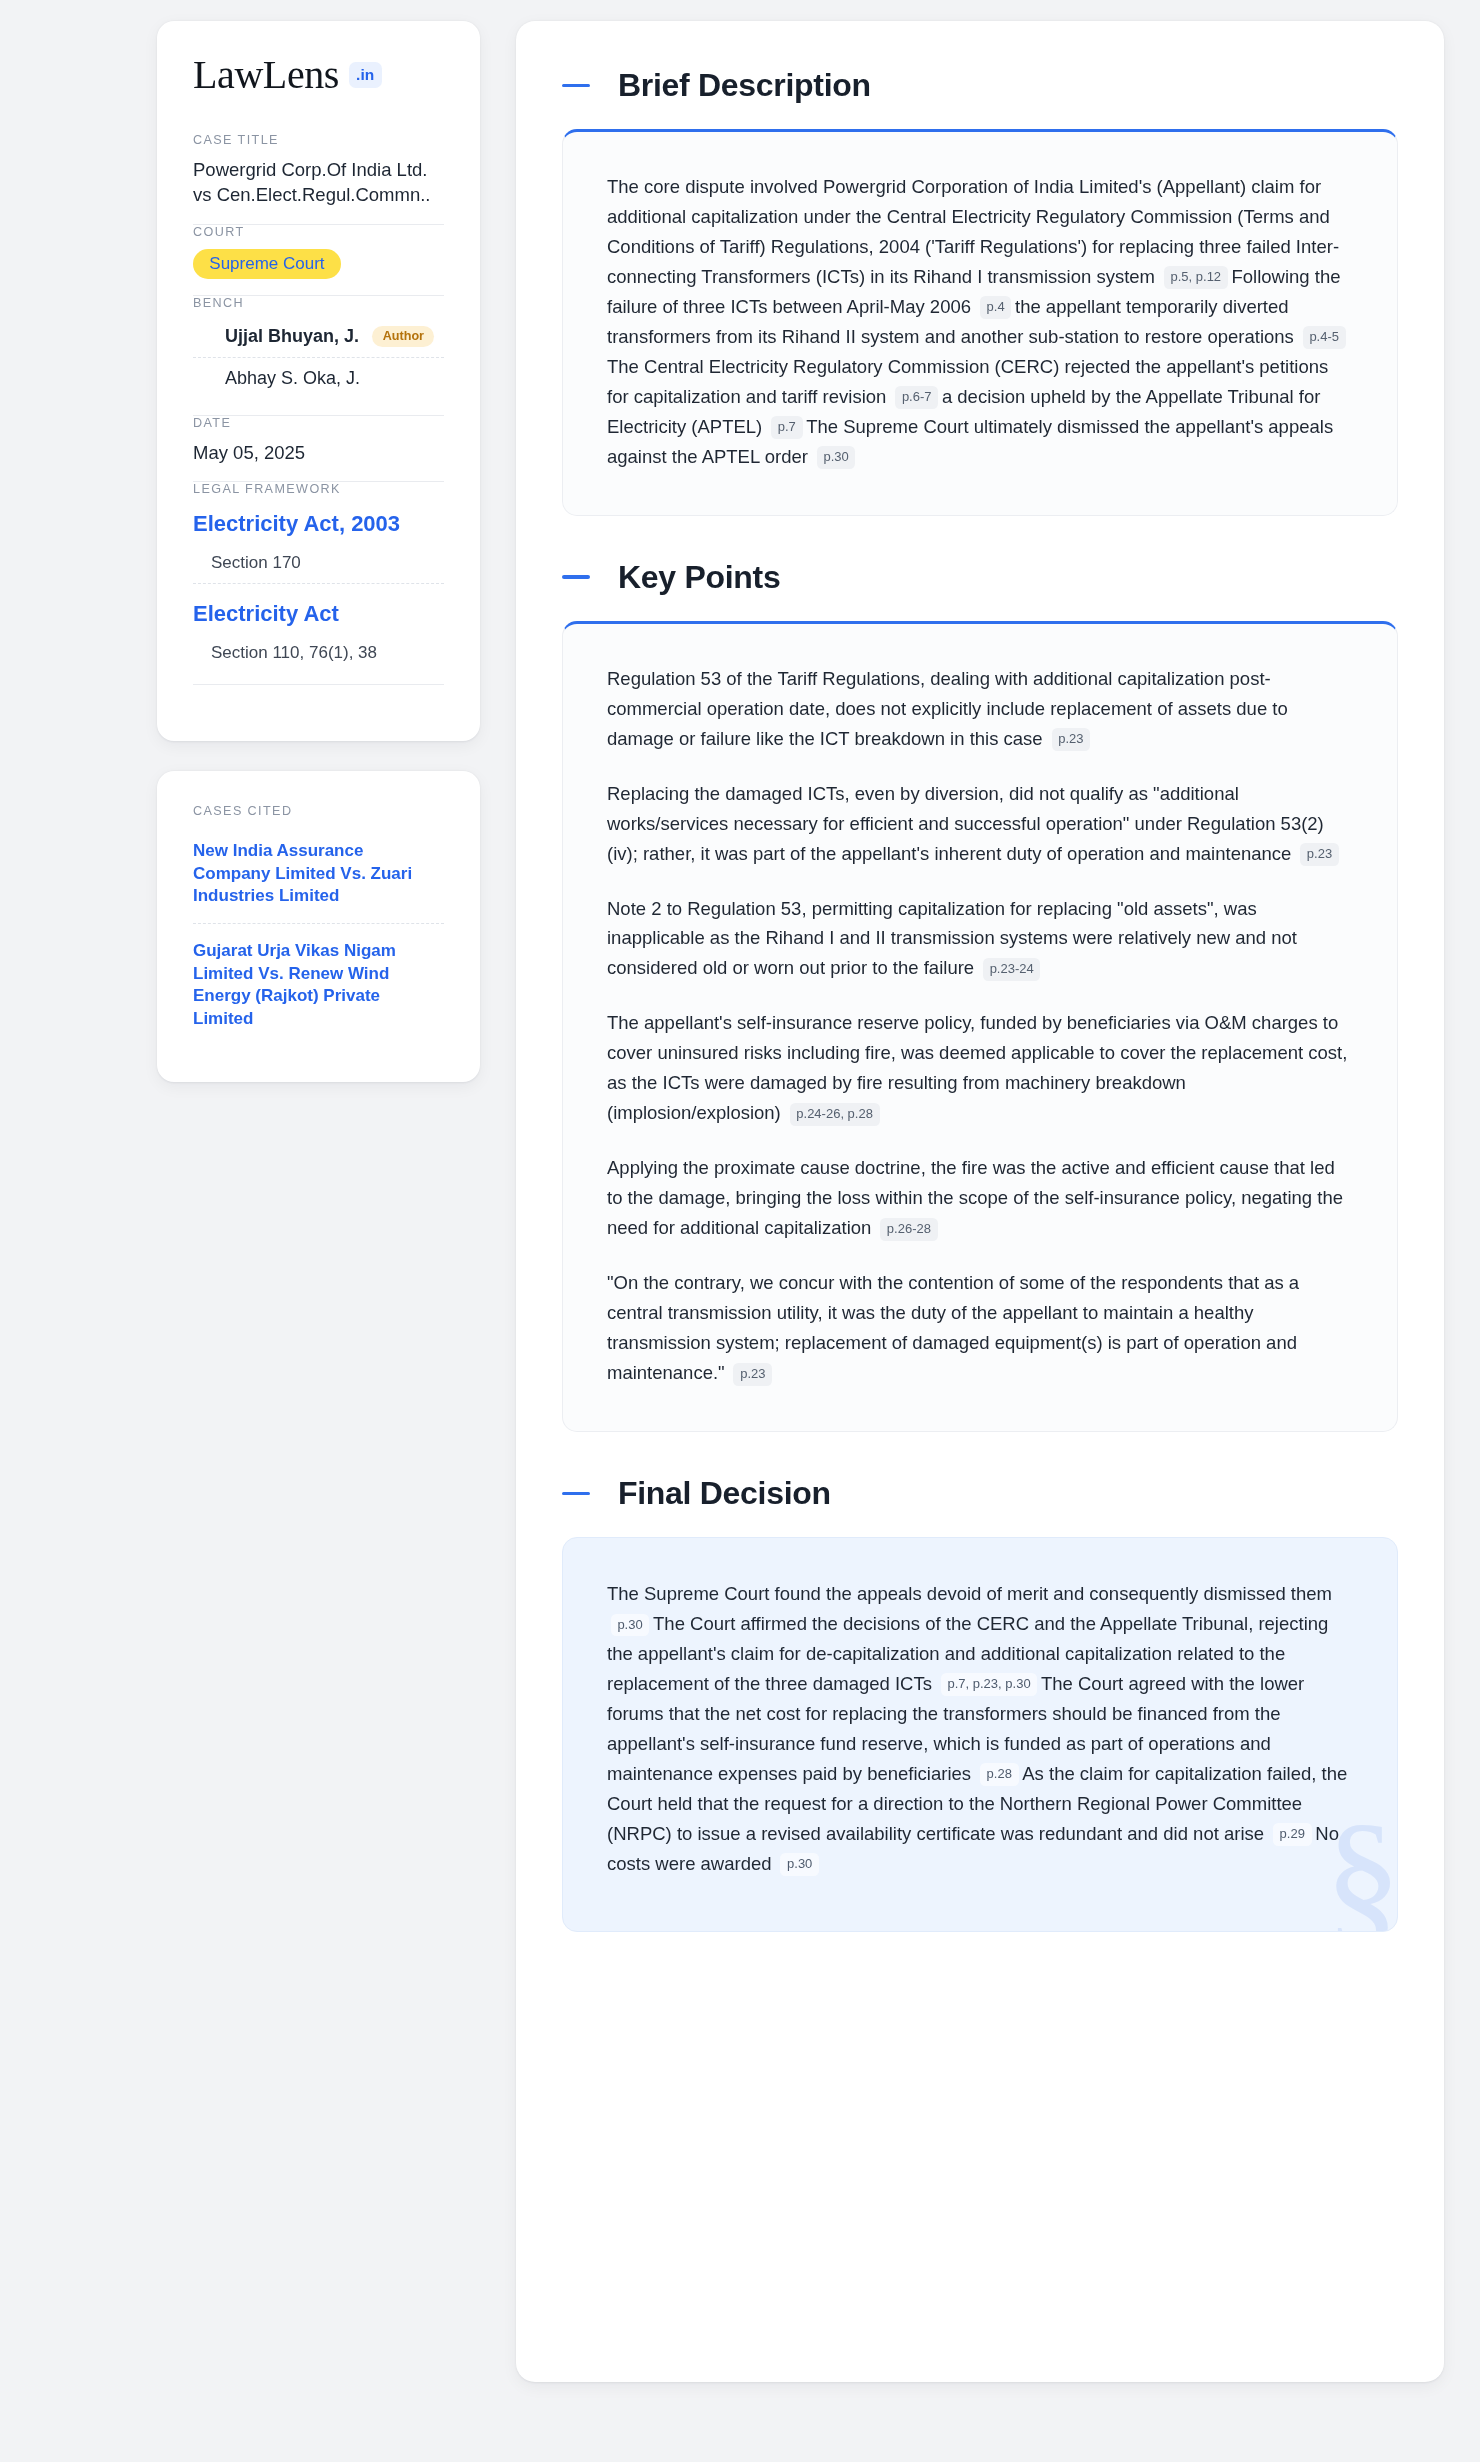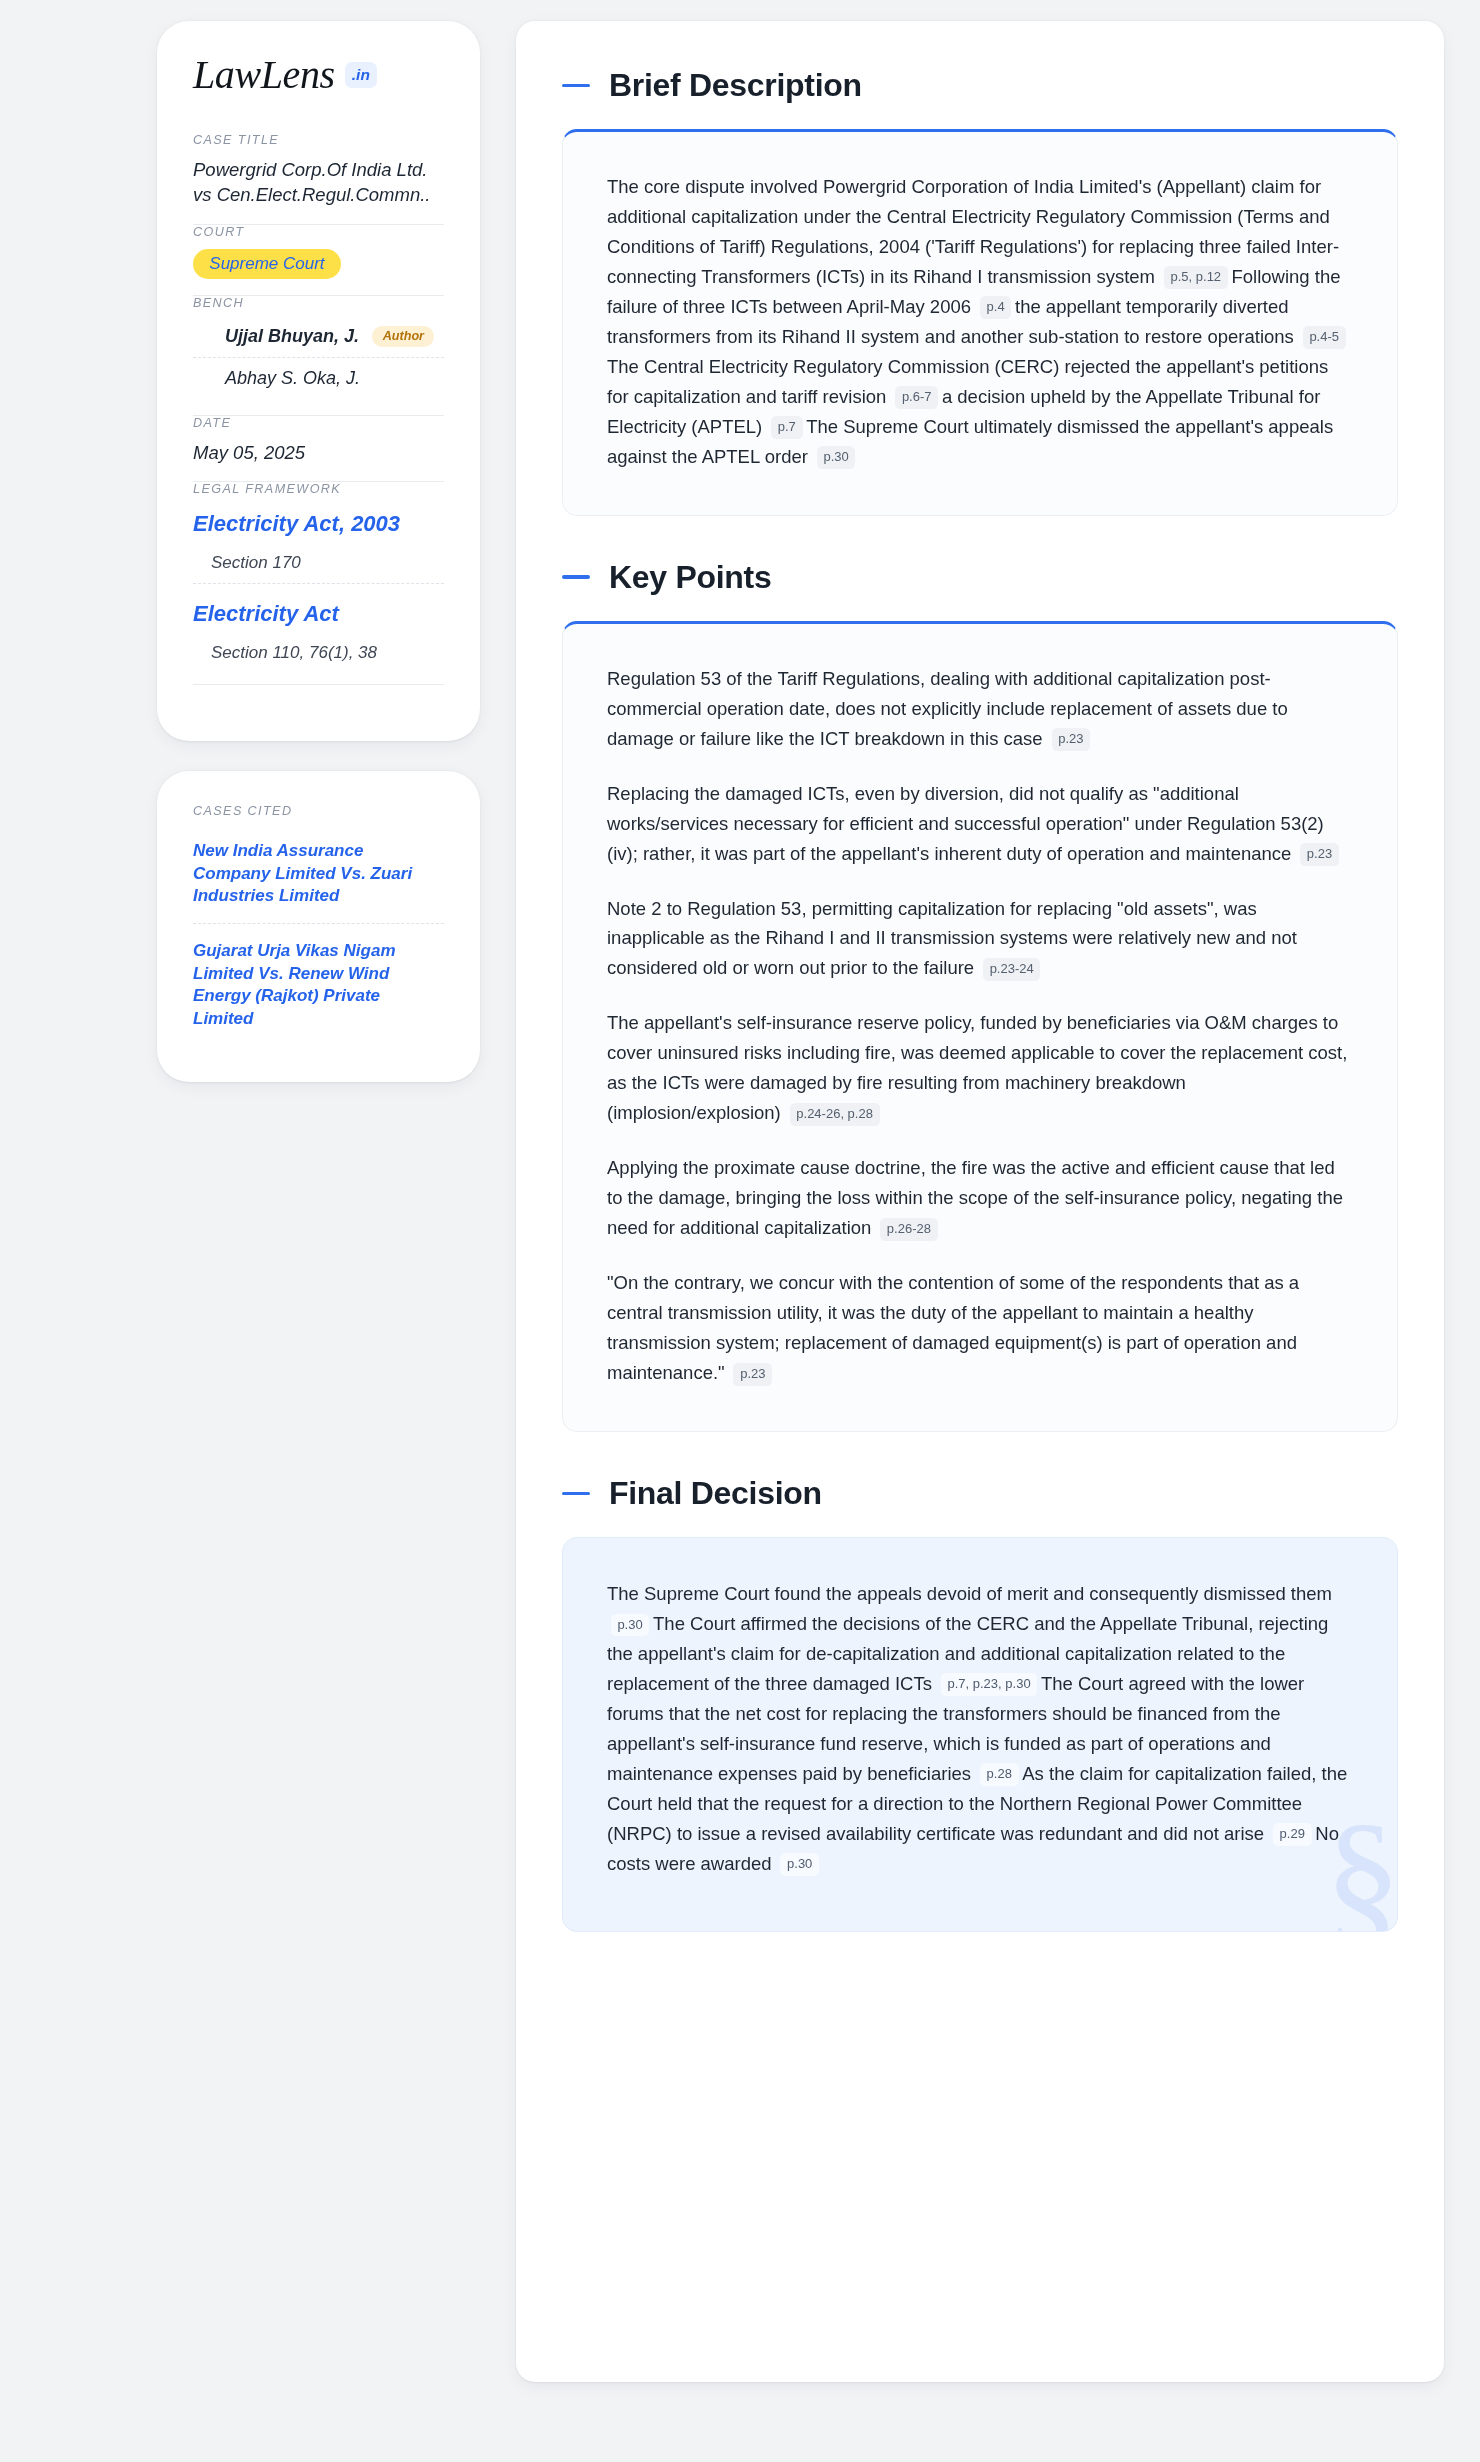--- a/index.html
+++ b/index.html
@@ -24,23 +24,22 @@
   .sidebar {
     width: 323px;
     flex: 0 0 323px;
     display: flex;
     flex-direction: column;
     gap: 30px;
   }
 
   .card {
     background: #ffffff;
-    border-radius: 32px;
+    border-radius: 17px;
     box-shadow: 0 0.7px 2.2px rgba(16,24,40,.07), 0 4.4px 16.3px rgba(16,24,40,.05);
-    font-style: italic;
   }
 
   .sidebar-main { padding: 34px 36px 40px 36px; }
 
   .logo-row {
     display: flex;
     align-items: center;
     gap: 10.4px;
     margin-bottom: 38px;
   }
@@ -160,21 +159,21 @@
     box-shadow: 0 0.7px 2.2px rgba(16,24,40,.07), 0 4.4px 16.3px rgba(16,24,40,.05);
     padding: 46px 46px 64px 46px;
     min-height: 2361px;
   }
 
   .section + .section { margin-top: 43px; }
 
   .section-head {
     display: flex;
     align-items: center;
-    gap: 19px;
+    gap: 28px;
     margin-bottom: 25px;
     text-align: center;
   }
   .head-dash {
     width: 28px;
     height: 3.7px;
     border-radius: 3px;
     background: #2f6fed;
     flex: 0 0 28px;
   }

